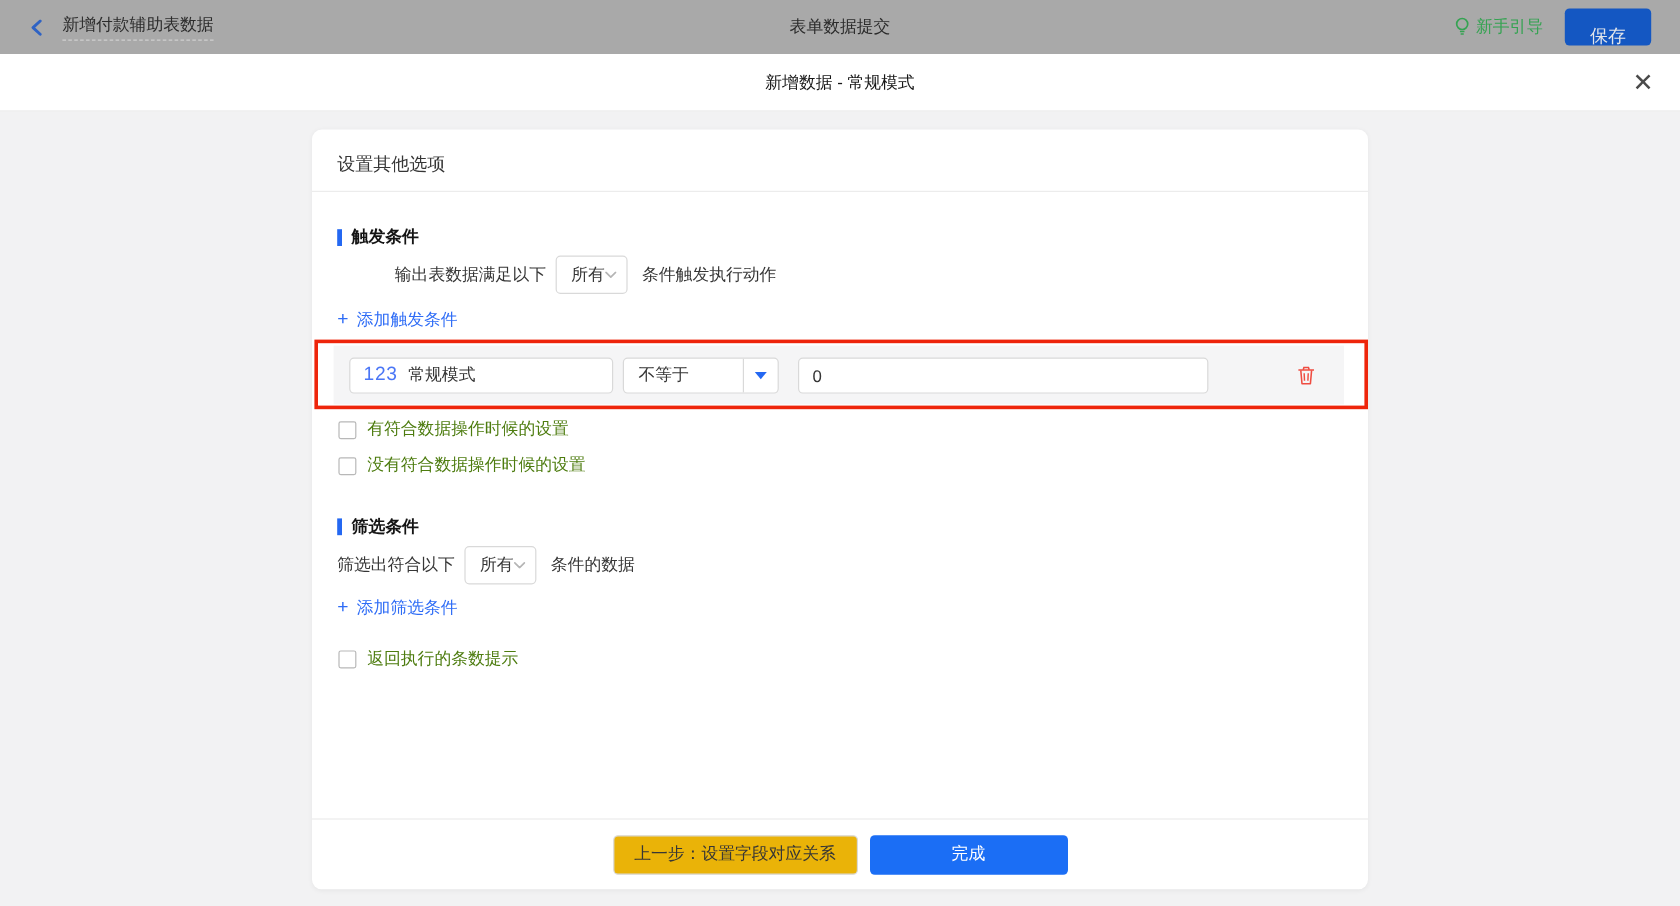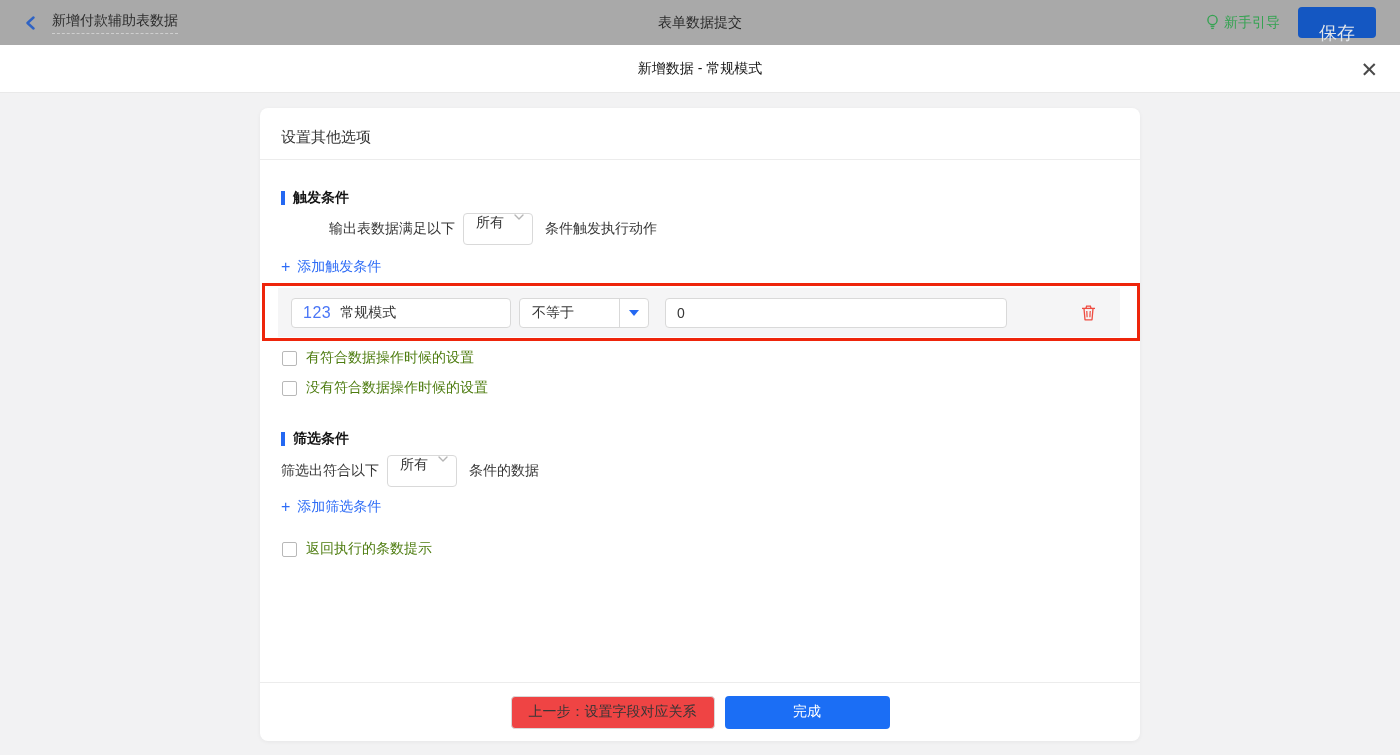--- a/index.html
+++ b/index.html
@@ -23,21 +23,21 @@
   }
   .topbar-center {
     position:absolute; left:0; right:0; top:0; height:45px;
     display:flex; align-items:center; justify-content:center;
     color:#2b2b2b; pointer-events:none;
   }
   .topbar-right { margin-left:auto; display:flex; align-items:center; gap:18px; }
   .guide { display:flex; align-items:flex-start; gap:5px; color:#35a352; cursor:pointer; }
   .save-btn {
     background:#1457c2; color:#e3e6ea; border:none; border-radius:4px;
-    height:31px; padding:14px 21px; font-size:18px; cursor:pointer;
+    height:31px; padding:14px 21px; font-size:15px; cursor:pointer;
     font-family:inherit;
   }
 
   
   .modal-header {
     position:absolute; left:0; top:45px; width:1400px; height:48px;
     background:#ffffff; border-bottom:1px solid #e9e9e9;
     display:flex; align-items:center; justify-content:center;
   }
   .modal-title { font-size:14px; color:#171717; }
@@ -55,22 +55,22 @@
   .card-title { position:absolute; left:21px; top:20px; font-size:15px; color:#363636; }
   .card-divider { position:absolute; left:0; top:51px; width:100%; height:1px; background:#ececec; }
 
   .sec-head { position:absolute; left:21px; display:flex; align-items:center; gap:8px; }
   .sec-bar { width:4px; height:14px; background:#2468f2; }
   .sec-label { font-weight:bold; color:#141414; }
 
   .sentence { position:absolute; left:21px; height:33px; display:flex; align-items:center; }
   .sentence .txt { color:#363636; }
   .mini-select {
-    display:inline-flex; align-items:flex-start; justify-content:space-between;
-    width:70px; height:32px; margin:0 12px 0 8px; padding:0 8px 0 12px;
+    display:inline-flex; align-items:center; justify-content:space-between;
+    width:60px; height:32px; margin:0 12px 0 8px; padding:0 8px 0 12px;
     border:1px solid #d9d9d9; border-radius:4px; background:#fff; cursor:pointer;
   }
   .chev { width:10px; height:6px; display:block; }
 
   .add-link {
     position:absolute; left:21px; display:flex; align-items:center; gap:7px;
     color:#2e6cf6; cursor:pointer;
   }
   .plus-glyph { font-size:16px; line-height:1; }
 
@@ -119,21 +119,21 @@
   }
   .cb-label { color:#4d7c0f;text-align:center; }
 
   
   .card-footer {
     position:absolute; left:0; top:574px; width:100%; height:59px;
     border-top:1px solid #ececec; display:flex; align-items:center;
     justify-content:center; gap:10px;
   }
   .prev-btn {
-    height:33px; padding:0 17px; background:#ef4444; border:1px solid #d9d9d9;
+    height:33px; padding:0 17px; background:#eab308; border:1px solid #d9d9d9;
     border-radius:4px; color:#363636; font-size:14px; cursor:pointer;
     font-family:inherit;
   }
   .done-btn {
     height:33px; width:165px; background:#1b6ef5; border:none; border-radius:4px;
     color:#ffffff; font-size:14px; cursor:pointer; font-family:inherit;
   }
 </style>
 </head>
 <body>

